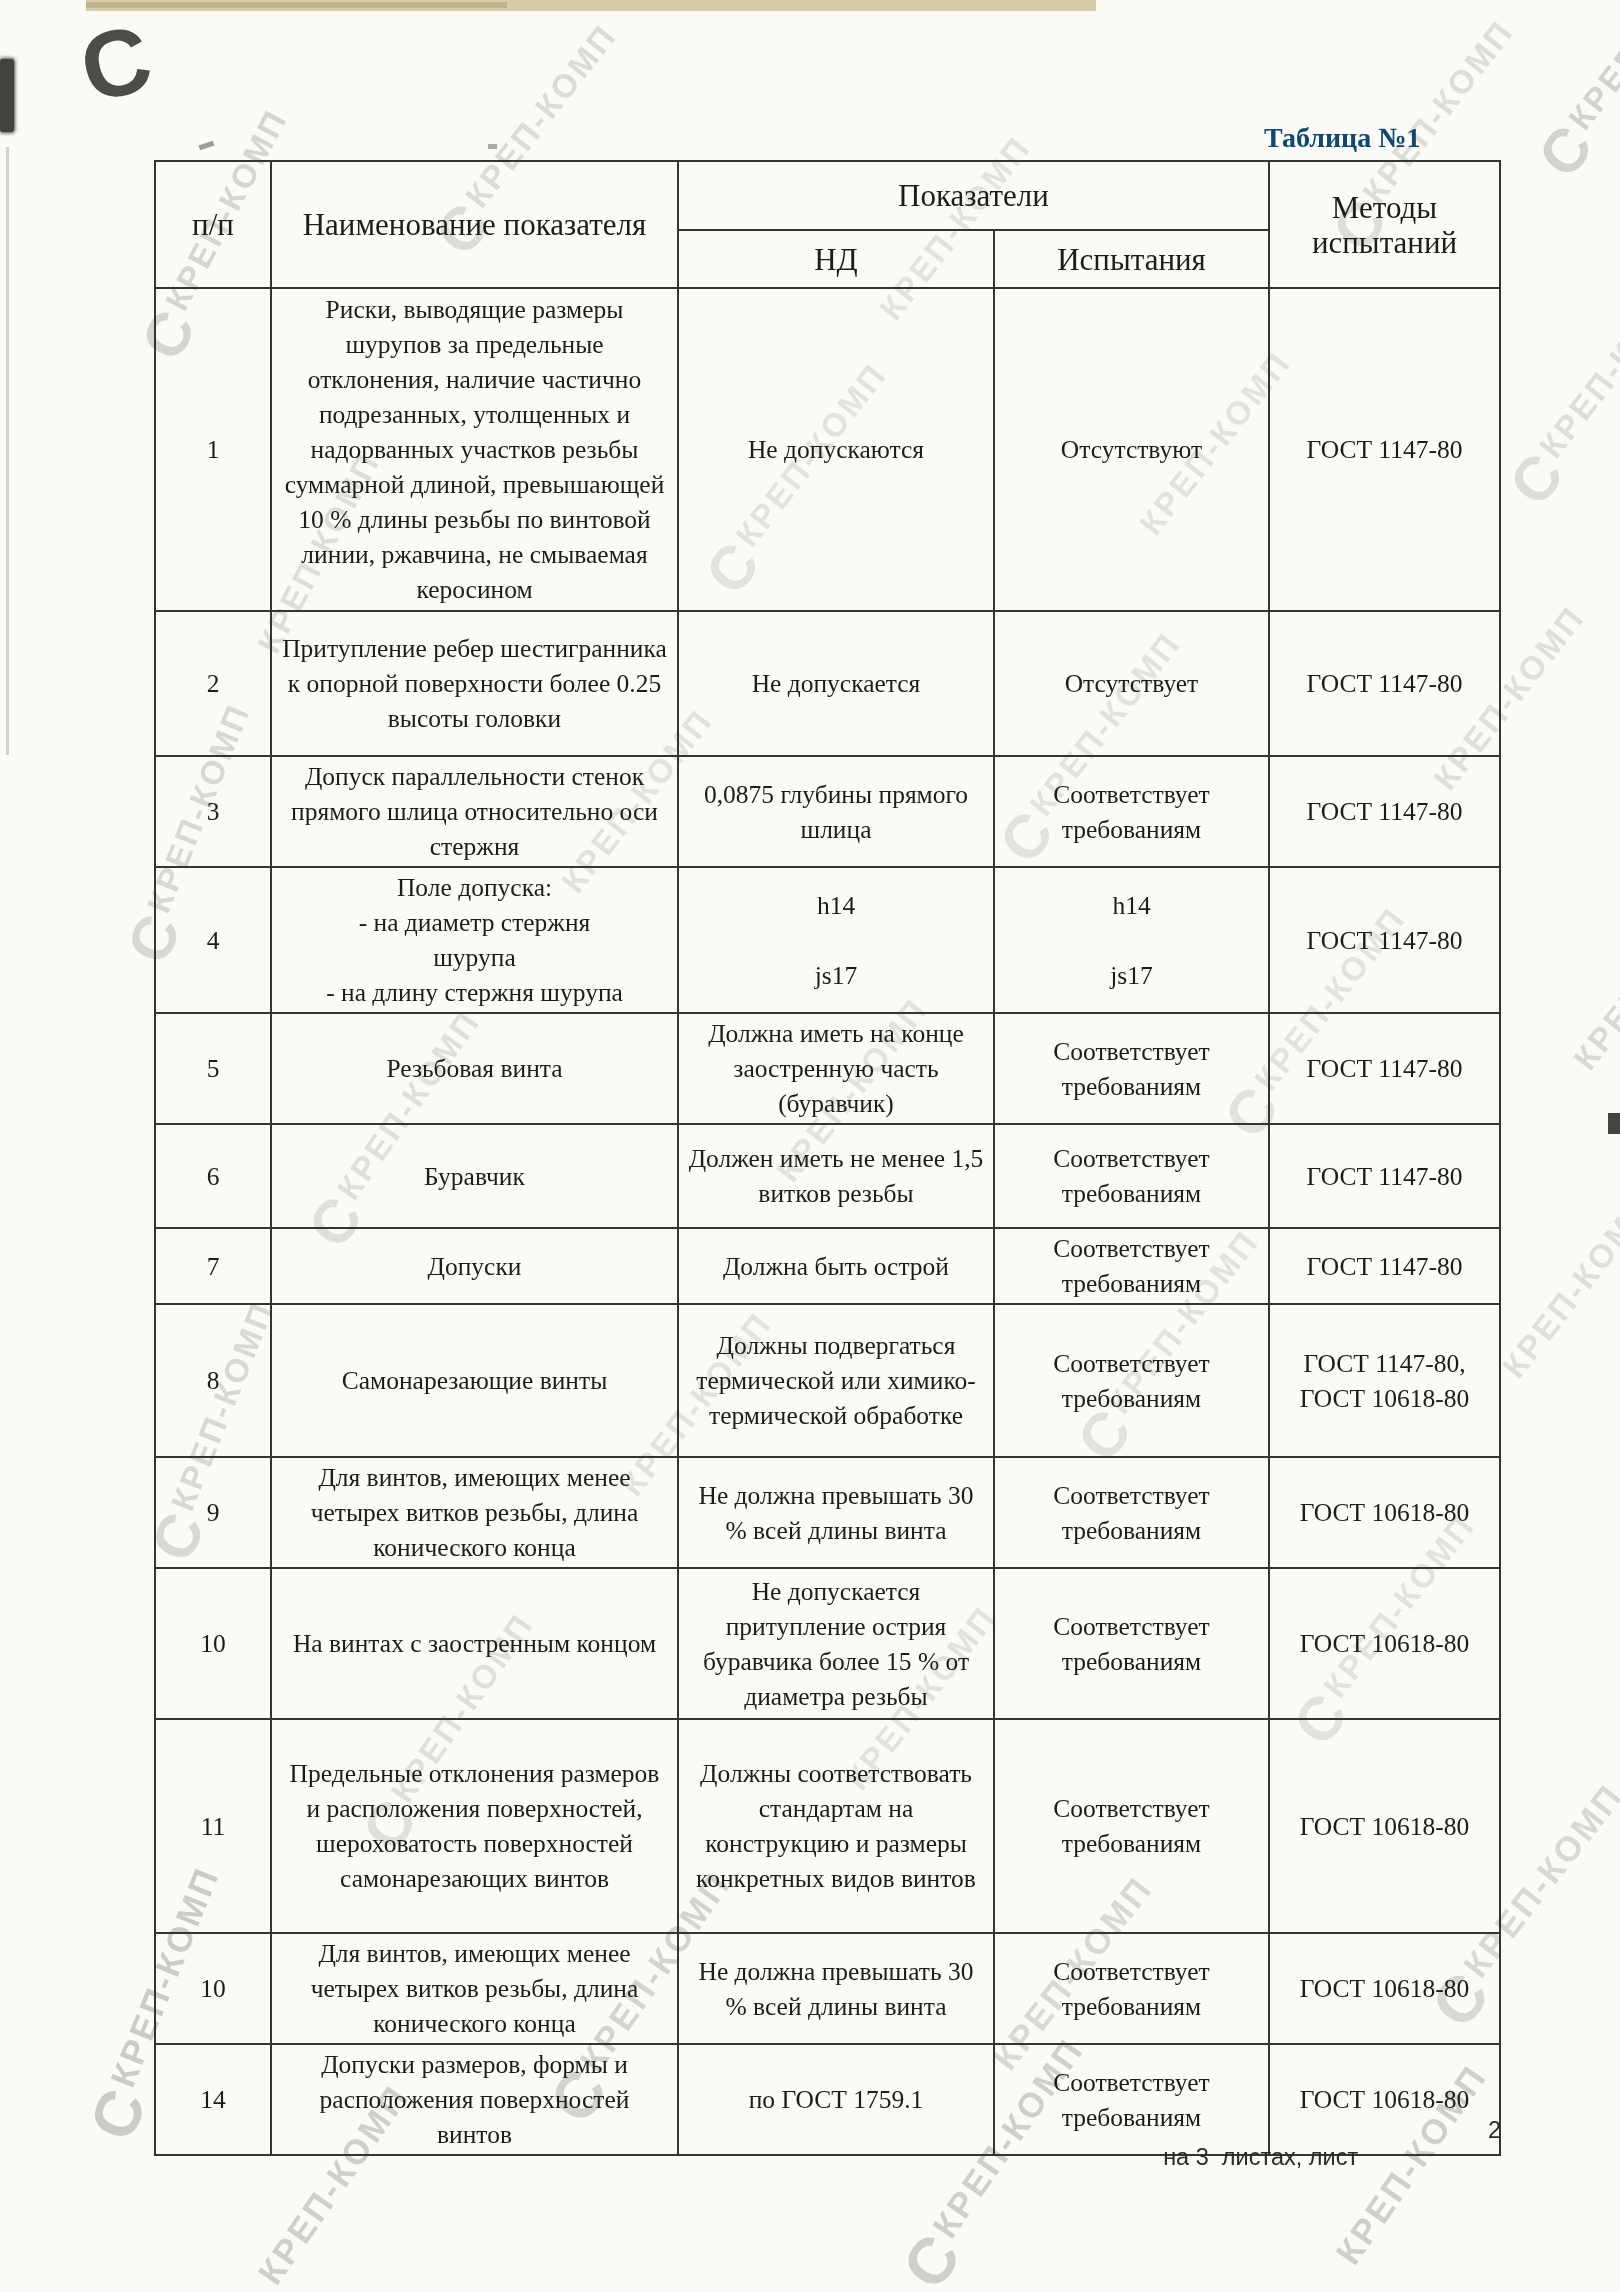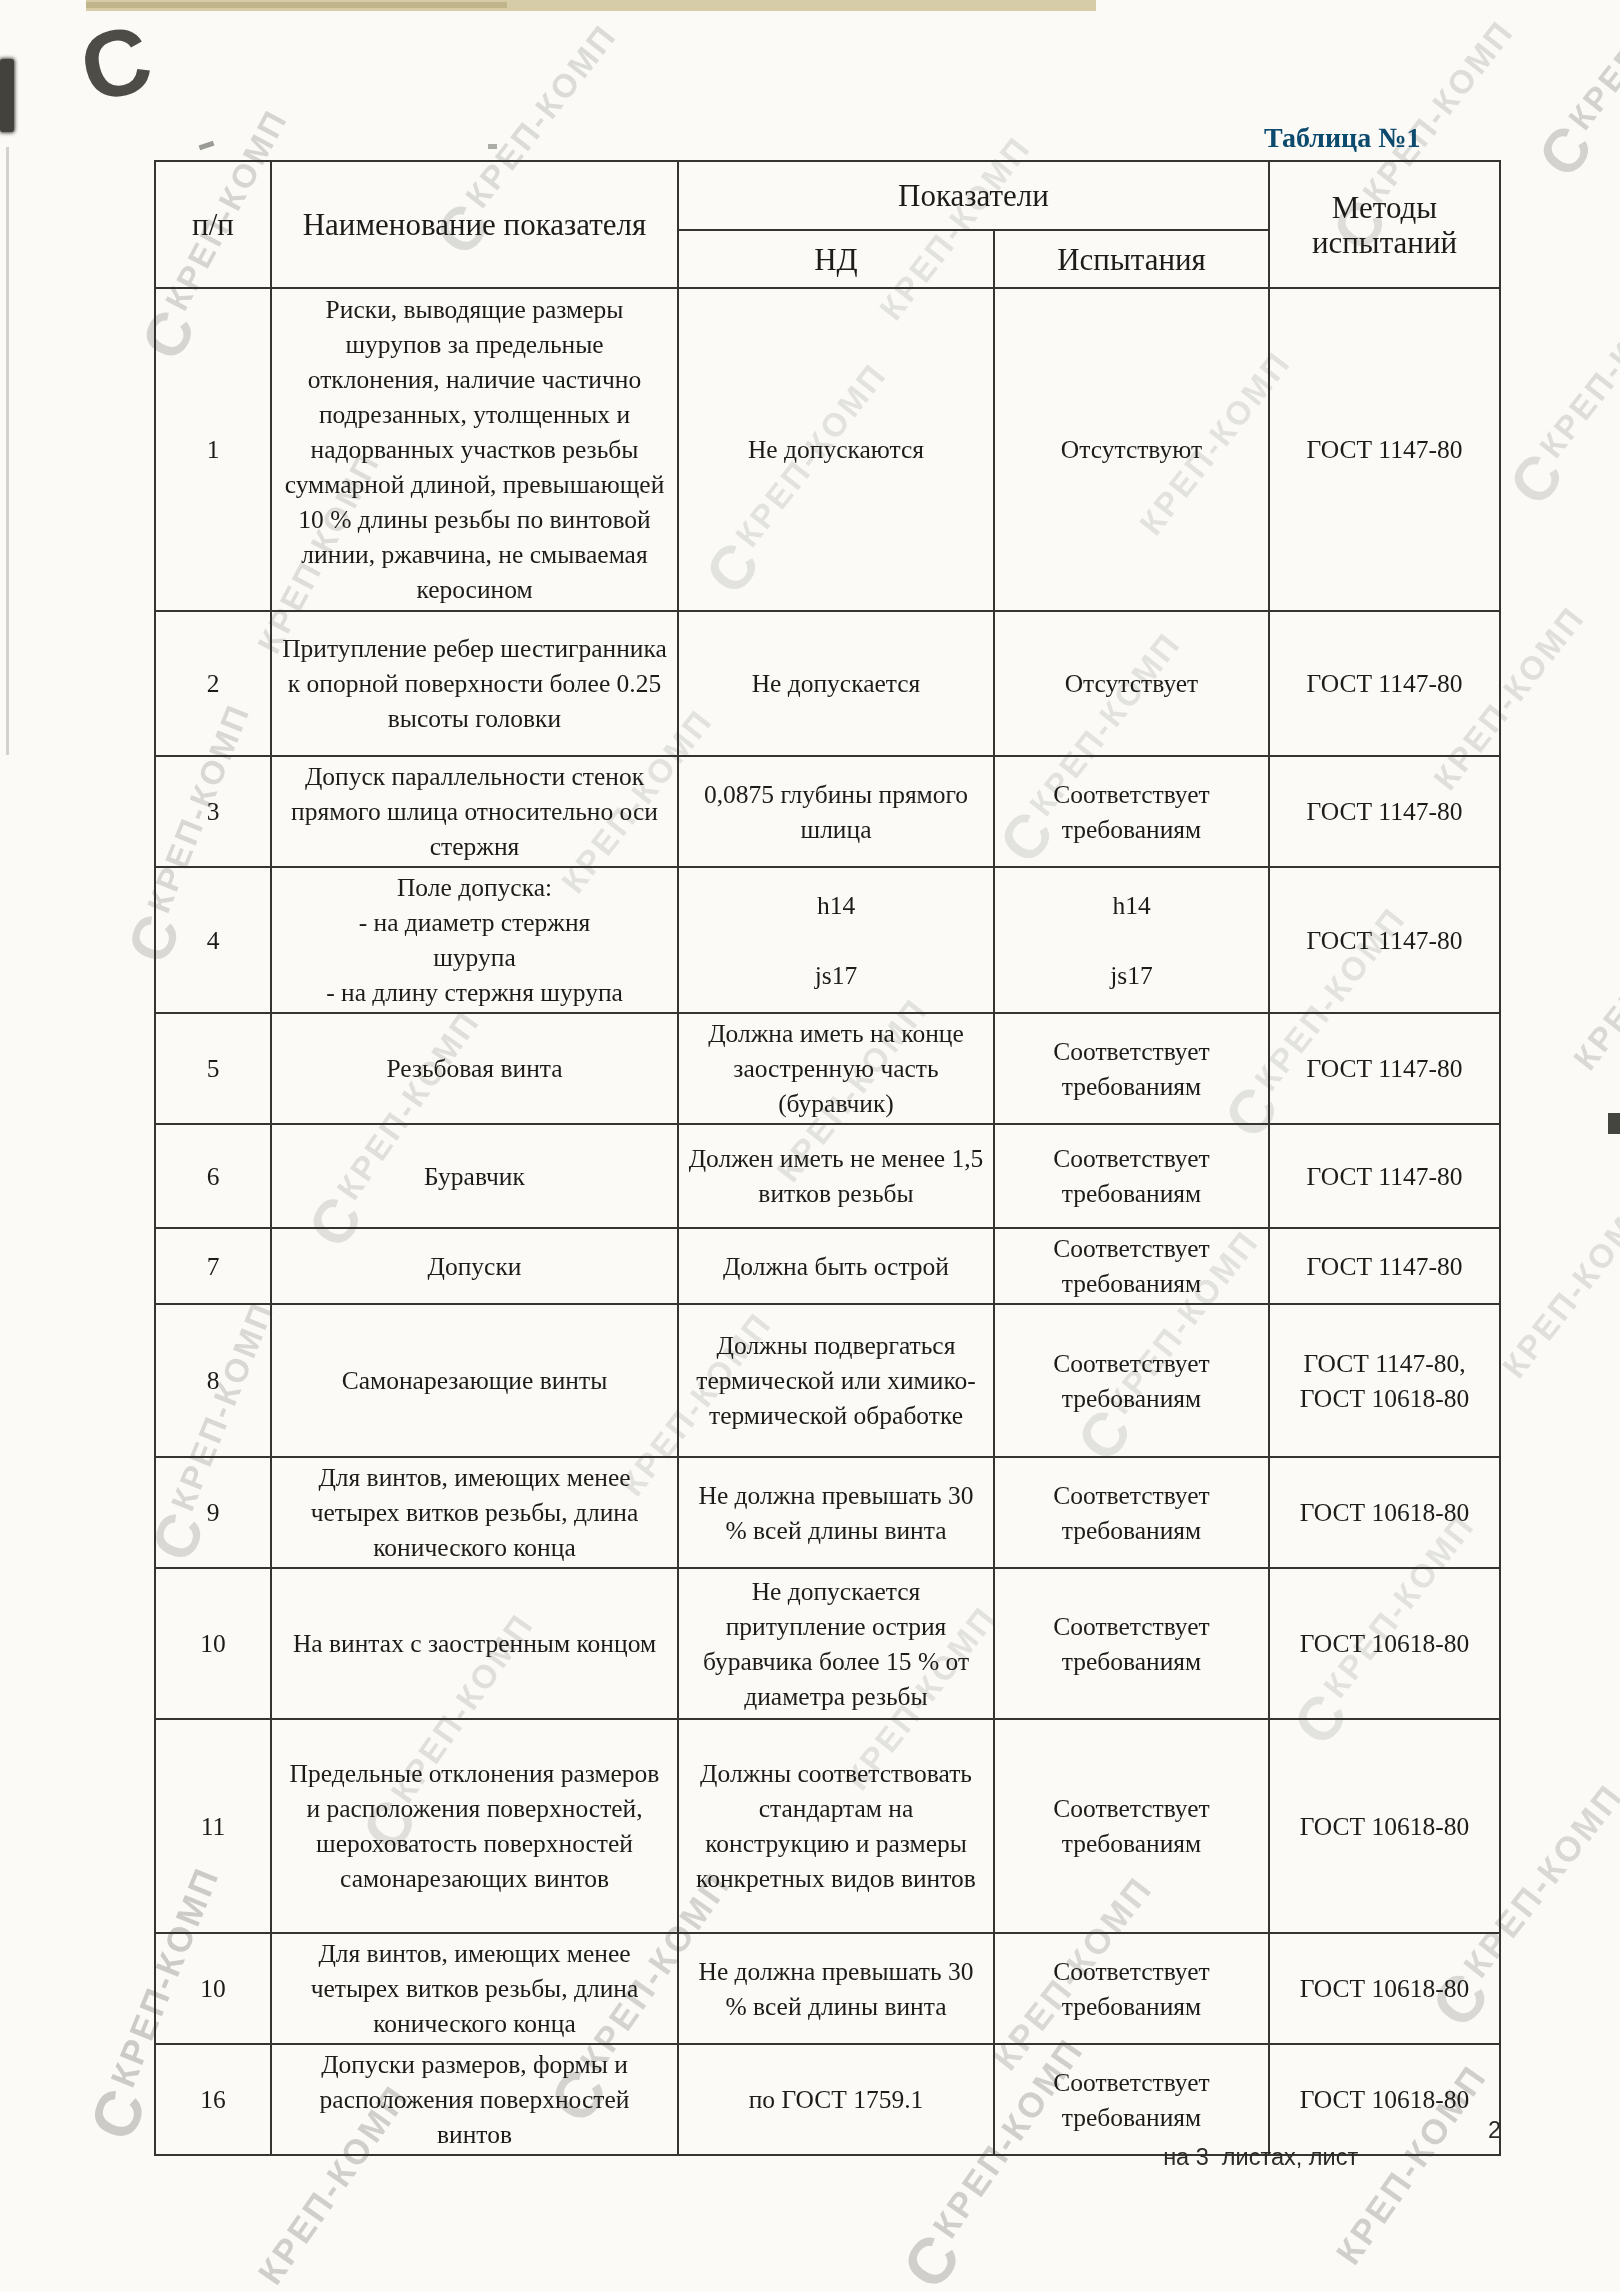--- a/index.html
+++ b/index.html
@@ -222,21 +222,21 @@
       <td class="c-methods">ГОСТ 10618-80</td>
     </tr>
           <tr style="height: 108px;">
       <td class="c-num">10</td>
       <td class="c-name">Для винтов, имеющих менее четырех витков резьбы, длина конического конца</td>
       <td class="c-nd">Не должна превышать 30 % всей длины винта</td>
       <td class="c-test">Соответствует требованиям</td>
       <td class="c-methods">ГОСТ 10618-80</td>
     </tr>
           <tr style="height: 108px;">
-      <td class="c-num">16</td>
+      <td class="c-num">14</td>
       <td class="c-name">Допуски размеров, формы и расположения поверхностей винтов</td>
       <td class="c-nd">по ГОСТ 1759.1</td>
       <td class="c-test">Соответствует требованиям</td>
       <td class="c-methods">ГОСТ 10618-80</td>
     </tr>
         </tbody>
     </table>
   </div>
 
   <div class="footer-line">

